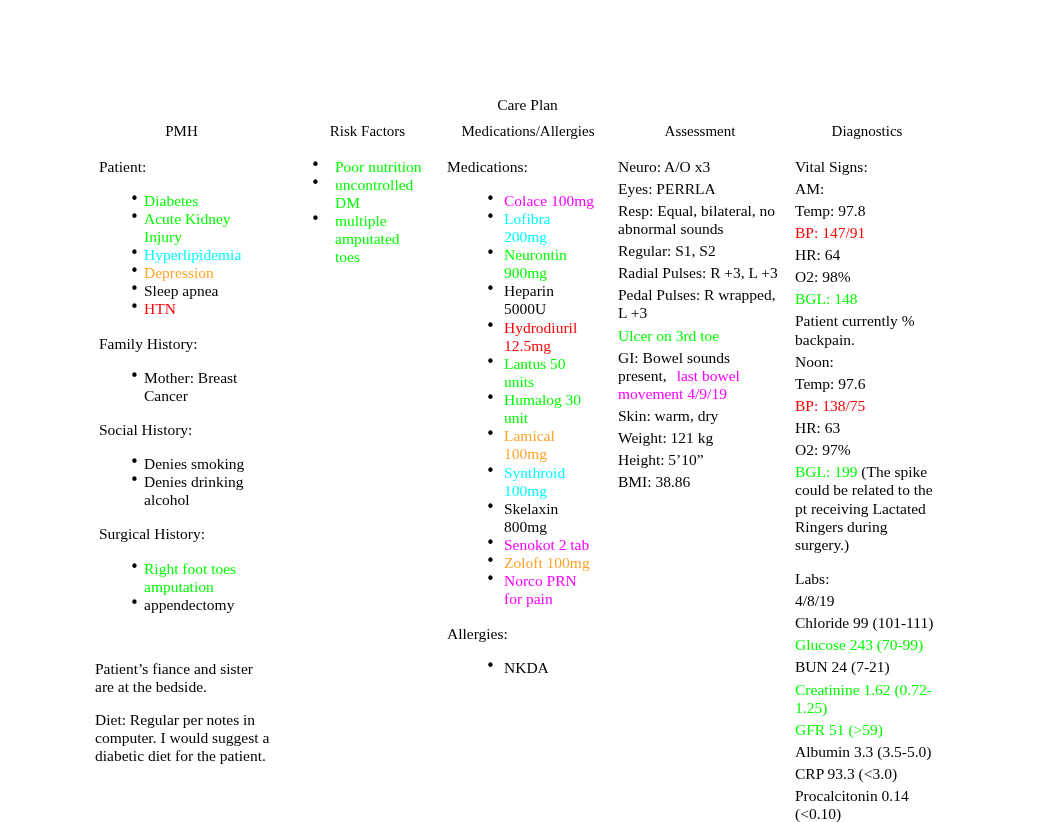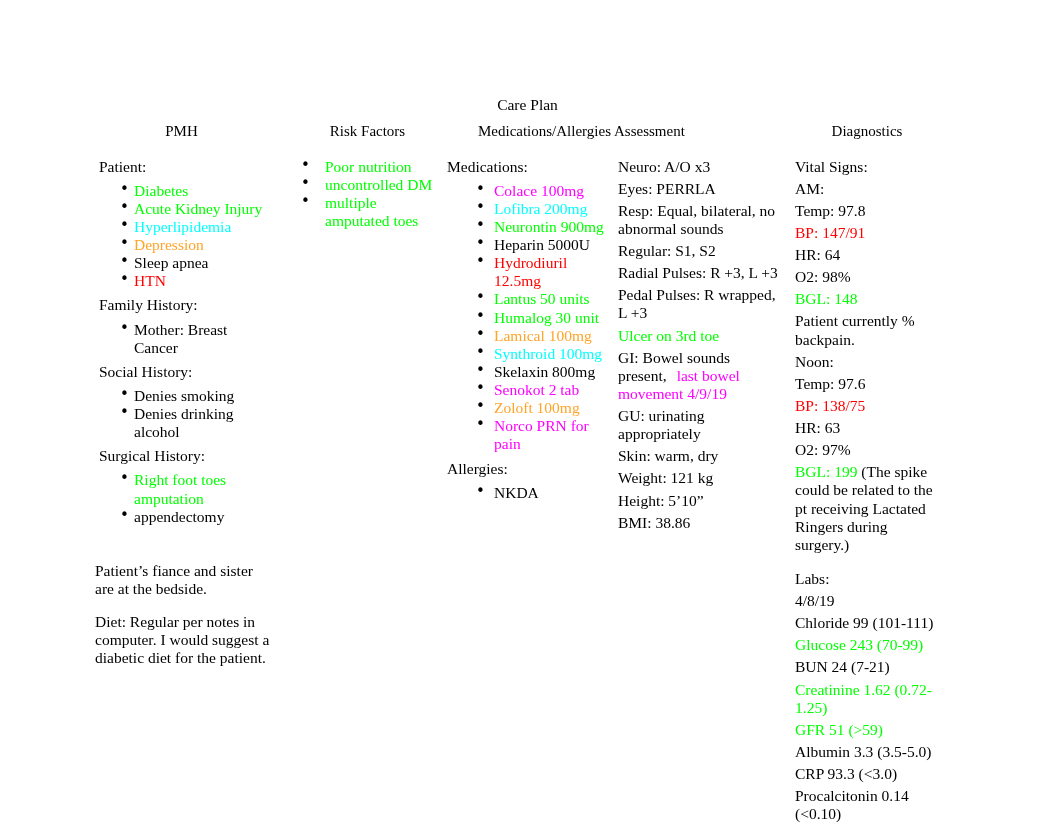--- a/index.html
+++ b/index.html
@@ -47,31 +47,31 @@
   .col-diag     { left: 791px; width: 152px; }
 
   .col-head {
     text-align: center;
     font-size: 15px;
     margin-bottom: 17px;
     color: #000;
   }
   .col-pmh .col-head   { padding-right: 2px; }
   .col-risk .col-head  { text-align: center; padding-left: 5px; }
-  .col-meds .col-head  { text-align: right; padding-left: 2px; }
-  .col-assess .col-head{ text-align: left; }
+  .col-meds .col-head  { text-align: center; padding-left: 2px; }
+  .col-assess .col-head{ text-align: center; }
   .col-diag .col-head  { text-align: center; }
 
   .line {
     margin: 4px;
     padding: 0;
   }
   ul.bullets {
     list-style: none;
-    margin: 6px;
+    margin: 16px;
     padding: 0;
     font-family: Liberation Serif, serif;
   }
   ul.bullets > li {
     position: relative;
     padding-left: 33px;
     margin: 0;
   }
   ul.bullets > li::before {
     content: "\2022";
@@ -196,21 +196,20 @@
           <div class="line c-black">Radial Pulses:      R +3, L +3</div>
           <div class="line c-black">Pedal Pulses:       R wrapped, L +3</div>
           <div class="line c-green">Ulcer on 3rd toe</div>
         </div>
 
       <div class="line">
         <span>GI:  Bowel sounds present,</span><span class="spacer-inline"></span><span class="c-magenta">last bowel movement 4/9/19</span>
       </div>
 
       <div>
-          <div class="line c-black">GU:  urinating appropriately</div>
           <div class="line c-black">Skin:   warm, dry</div>
           <div class="line c-black">Weight:    121 kg</div>
           <div class="line c-black">Height:   5’10”</div>
           <div class="line c-black">BMI: 38.86</div>
         </div>
     </div>
 
     <div class="col col-diag">
       <div class="col-head">Diagnostics</div>
 

